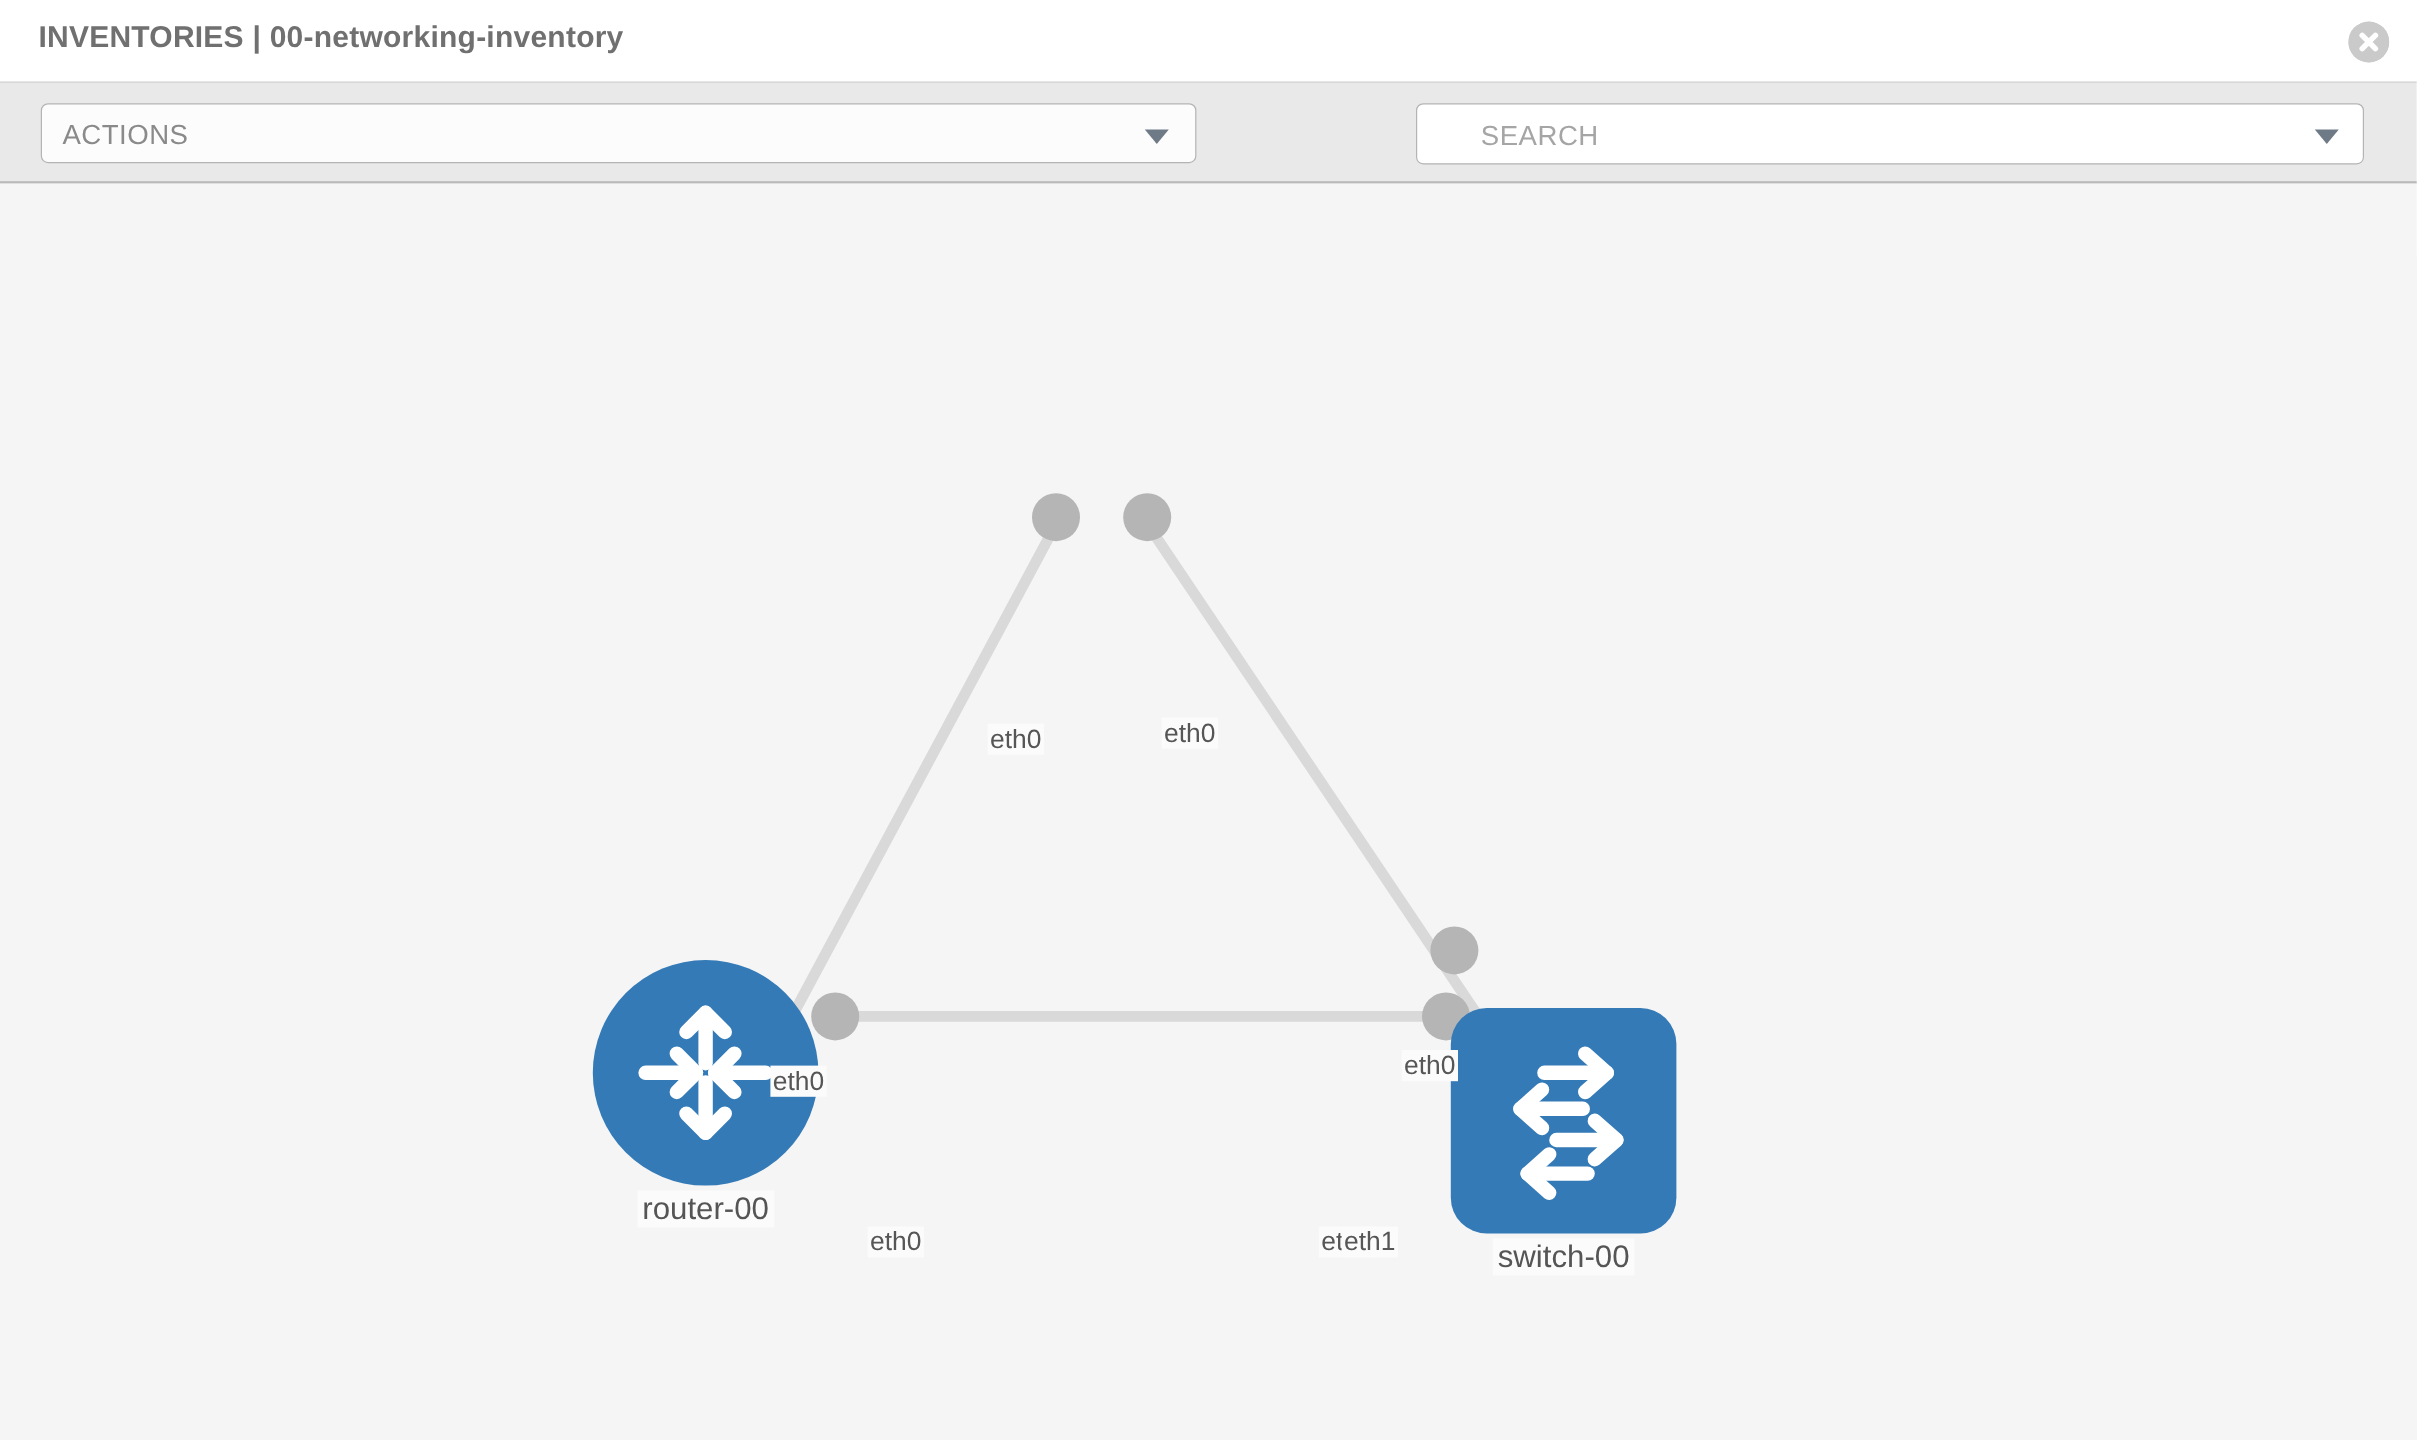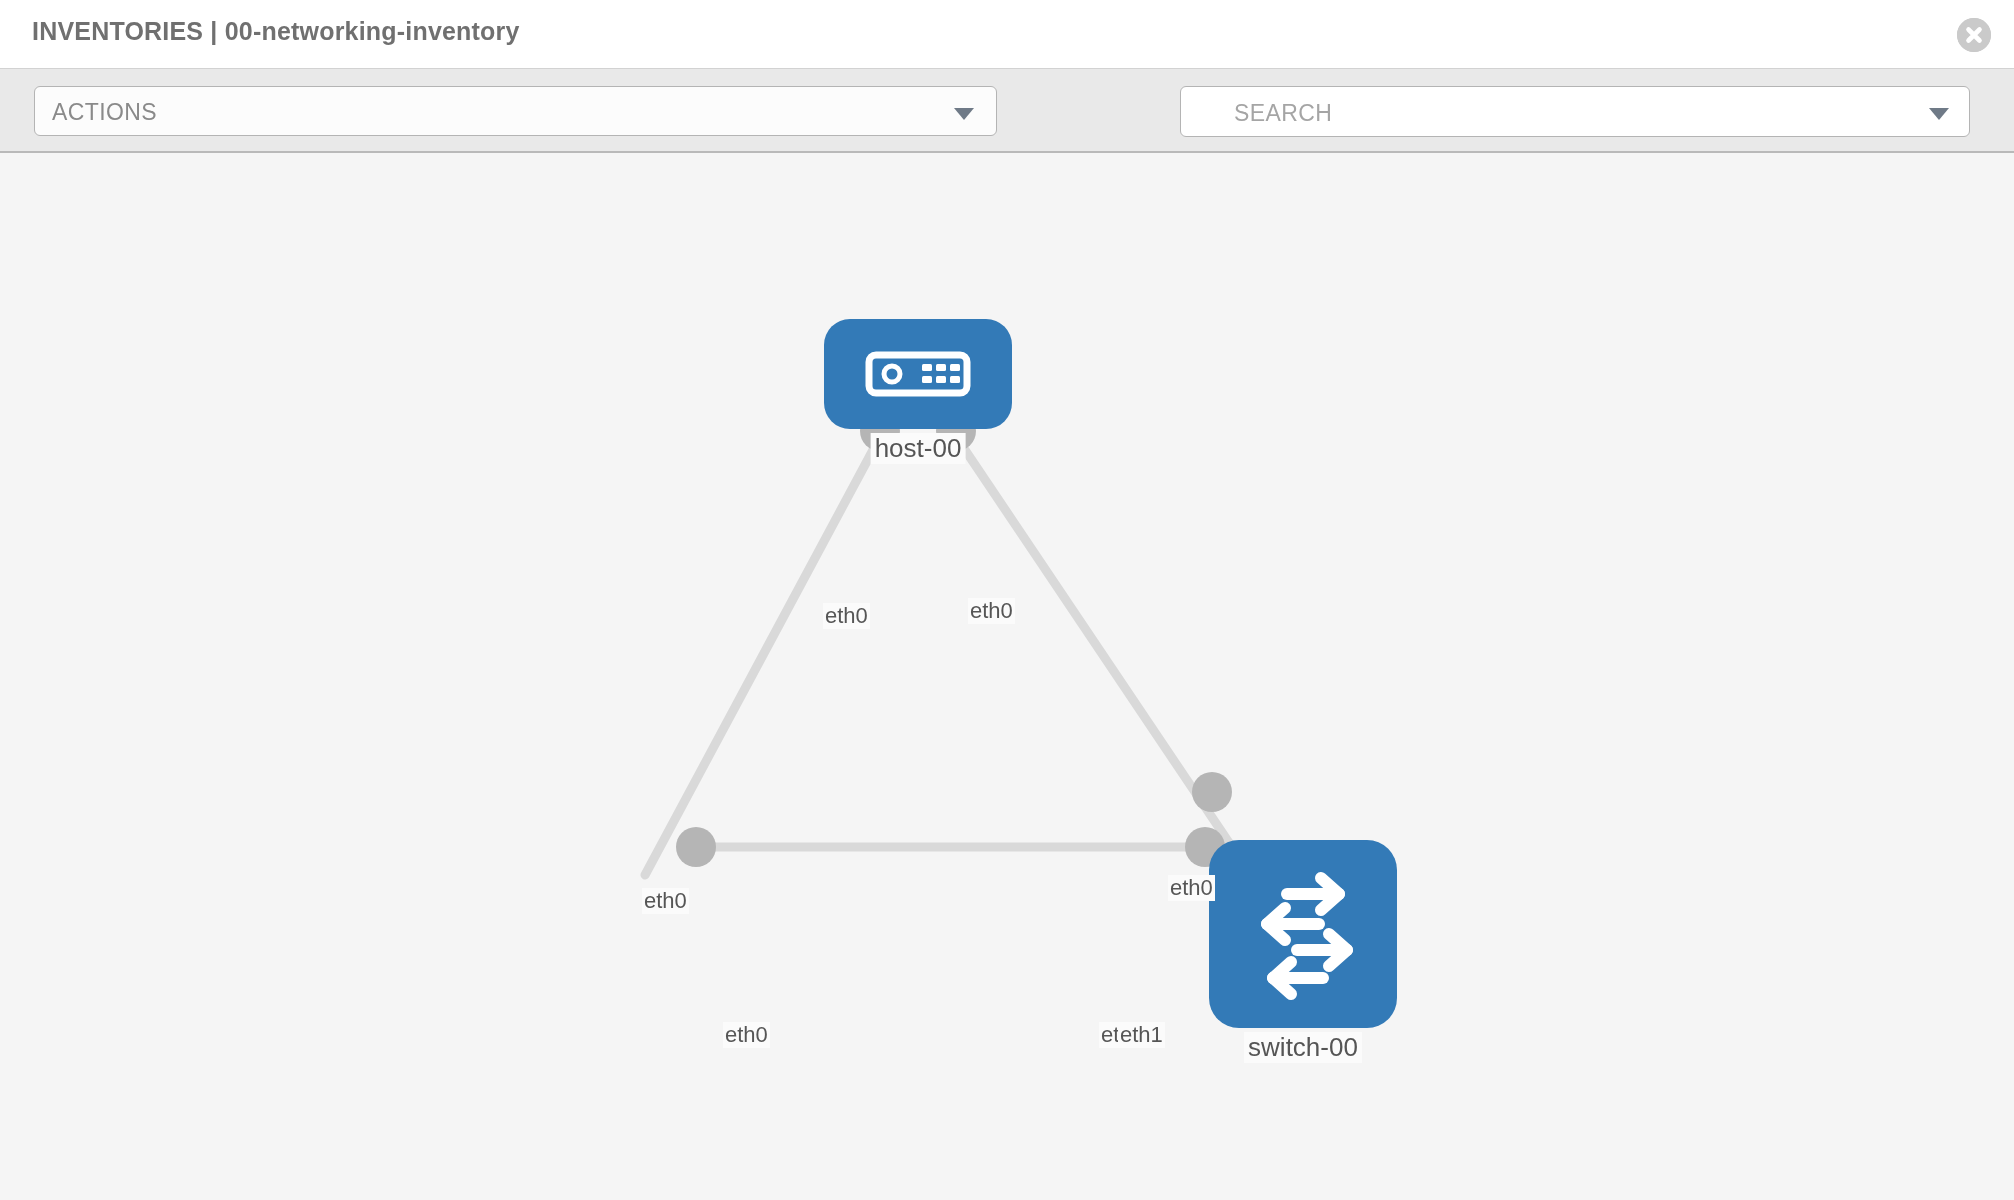--- a/index.html
+++ b/index.html
@@ -256,38 +256,42 @@
         <line x1="690" y1="694" x2="1215" y2="694"></line>
       </g>
     </svg>
 
     <div class="port" style="left:860px; top:258px;"></div>
     <div class="port" style="left:936px; top:258px;"></div>
     <div class="port" style="left:676px; top:674px;"></div>
     <div class="port" style="left:1192px; top:619px;"></div>
     <div class="port" style="left:1185px; top:674px;"></div>
 
-    <div class="node" style="left:824px; top:166px; width:188px; height:110px;">
-      <div class="node-shape-rounded-rect" style="width:188px; height:110px;">
-        <svg width="188" height="110" viewBox="0 0 188 110" aria-hidden="true">
-          <rect x="45" y="36" width="98" height="38" rx="7" ry="7" fill="none" stroke="#ffffff" stroke-width="7"></rect>
-          <circle cx="68" cy="55" r="8" fill="none" stroke="#ffffff" stroke-width="5"></circle>
-          <g fill="#ffffff">
-            <rect x="98" y="45" width="10" height="7" rx="1.5"></rect>
-            <rect x="112" y="45" width="10" height="7" rx="1.5"></rect>
-            <rect x="126" y="45" width="10" height="7" rx="1.5"></rect>
-            <rect x="98" y="57" width="10" height="7" rx="1.5"></rect>
-            <rect x="112" y="57" width="10" height="7" rx="1.5"></rect>
-            <rect x="126" y="57" width="10" height="7" rx="1.5"></rect>
+
+    <div class="node" style="left:494px; top:647px; width:188px; height:188px;">
+      <div class="node-shape-circle" style="width:188px; height:188px;">
+        <svg width="188" height="188" viewBox="0 0 188 188" aria-hidden="true">
+          <g stroke="#ffffff" stroke-width="12" stroke-linecap="round" stroke-linejoin="round" fill="none">
+
+            <line x1="94" y1="44" x2="94" y2="86"></line>
+            <polyline points="78,60 94,44 110,60"></polyline>
+
+            <line x1="94" y1="102" x2="94" y2="144"></line>
+            <polyline points="78,128 94,144 110,128"></polyline>
+
+            <line x1="44" y1="94" x2="86" y2="94"></line>
+            <polyline points="70,78 86,94 70,110"></polyline>
+
+            <line x1="144" y1="94" x2="102" y2="94"></line>
+            <polyline points="118,78 102,94 118,110"></polyline>
           </g>
         </svg>
       </div>
-      <div class="node-label" style="top:114px;">host-00</div>
-    </div>
-
+      <div class="node-label" style="top:192px;">router-00</div>
+    </div>
 
     <div class="node" style="left:1209px; top:647px; width:188px; height:188px;margin-top:40px;">
       <div class="node-shape-rounded-square" style="width:188px; height:188px;">
         <svg width="188" height="188" viewBox="0 0 188 188" aria-hidden="true">
           <g stroke="#ffffff" stroke-width="12" stroke-linecap="round" stroke-linejoin="round" fill="none">
 
             <line x1="78" y1="54" x2="130" y2="54"></line>
             <polyline points="112,38 130,54 112,70"></polyline>
 
             <line x1="58" y1="84" x2="110" y2="84"></line>

